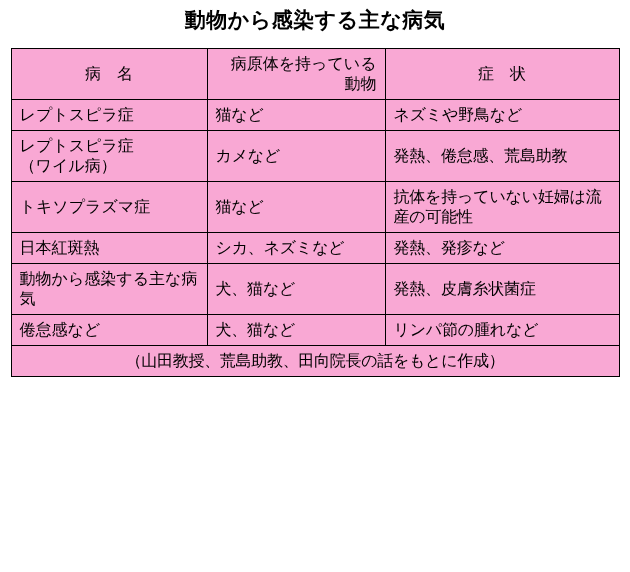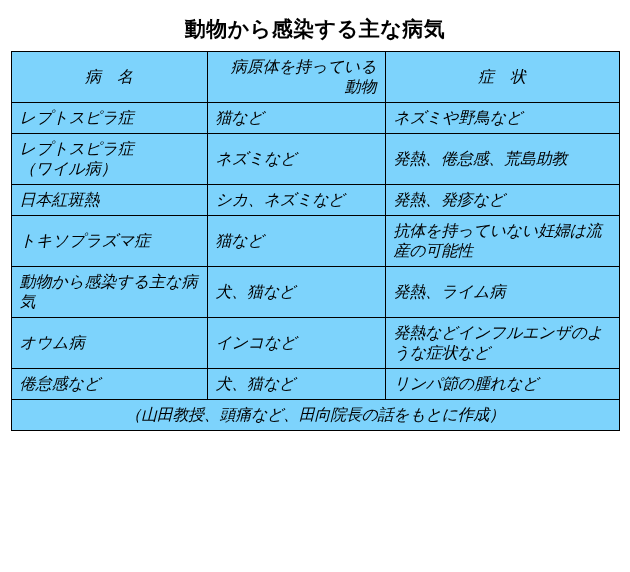--- a/index.html
+++ b/index.html
@@ -12,37 +12,36 @@
     height: 572px;
     font-family: "DejaVu Sans", "Liberation Sans", sans-serif;
     color: #111111;
     overflow: hidden;
   }
   .page {
     position: relative;
     width: 630px;
     height: 572px;
     box-sizing: border-box;
-    padding: 9px;
+    padding: 0;
   }
   .title {
     text-align: center;
     font-size: 21px;
     font-weight: bold;
     letter-spacing: 0.5px;
     padding: 6px 0 8px 0;
     color: #000000;
   }
   table.disease-table {
     border-collapse: collapse;
     width: 608px;
-    margin: 0 auto;
+    margin: 6px auto;
     table-layout: fixed;
-    background: #7dd3fc;
-    font-style: italic;
+    background: #f9a8d4;
   }
   table.disease-table td,
   table.disease-table th {
     border: 1px solid #000000;
     vertical-align: middle;
     padding: 5px 8px;
     font-size: 16px;
     line-height: 1.25;
     color: #000000;
     font-weight: normal;
@@ -102,49 +101,44 @@
     </thead>
     <tbody>
       <tr>
         <td class="name nowrapish">レプトスピラ症</td>
         <td class="animal nowrapish">猫など</td>
         <td class="symptom nowrapish">ネズミや野鳥など</td>
       </tr>
       <tr>
         <td class="name nowrapish">レプトスピラ症
 （ワイル病）</td>
-        <td class="animal nowrapish">ネズミなど</td>
+        <td class="animal nowrapish">カメなど</td>
         <td class="symptom nowrapish">発熱、倦怠感、荒島助教</td>
+      </tr>
+      <tr>
+        <td class="name nowrapish">トキソプラズマ症</td>
+        <td class="animal nowrapish">猫など</td>
+        <td class="symptom nowrapish">抗体を持っていない妊婦は流産の可能性</td>
       </tr>
       <tr>
         <td class="name nowrapish">日本紅斑熱</td>
         <td class="animal nowrapish">シカ、ネズミなど</td>
         <td class="symptom nowrapish">発熱、発疹など</td>
       </tr>
       <tr>
-        <td class="name nowrapish">トキソプラズマ症</td>
-        <td class="animal nowrapish">猫など</td>
-        <td class="symptom nowrapish">抗体を持っていない妊婦は流産の可能性</td>
-      </tr>
-      <tr>
         <td class="name nowrapish">動物から感染する主な病気</td>
         <td class="animal nowrapish">犬、猫など</td>
-        <td class="symptom nowrapish">発熱、ライム病</td>
-      </tr>
-      <tr>
-        <td class="name nowrapish">オウム病</td>
-        <td class="animal nowrapish">インコなど</td>
-        <td class="symptom nowrapish">発熱などインフルエンザのような症状など</td>
+        <td class="symptom nowrapish">発熱、皮膚糸状菌症</td>
       </tr>
       <tr>
         <td class="name nowrapish">倦怠感など</td>
         <td class="animal nowrapish">犬、猫など</td>
         <td class="symptom nowrapish">リンパ節の腫れなど</td>
       </tr>
     </tbody>
     <tfoot>
       <tr>
-        <td colspan="3">（山田教授、頭痛など、田向院長の話をもとに作成）</td>
+        <td colspan="3">（山田教授、荒島助教、田向院長の話をもとに作成）</td>
       </tr>
     </tfoot>
   </table>
 
 </div>
 
 </body></html>

